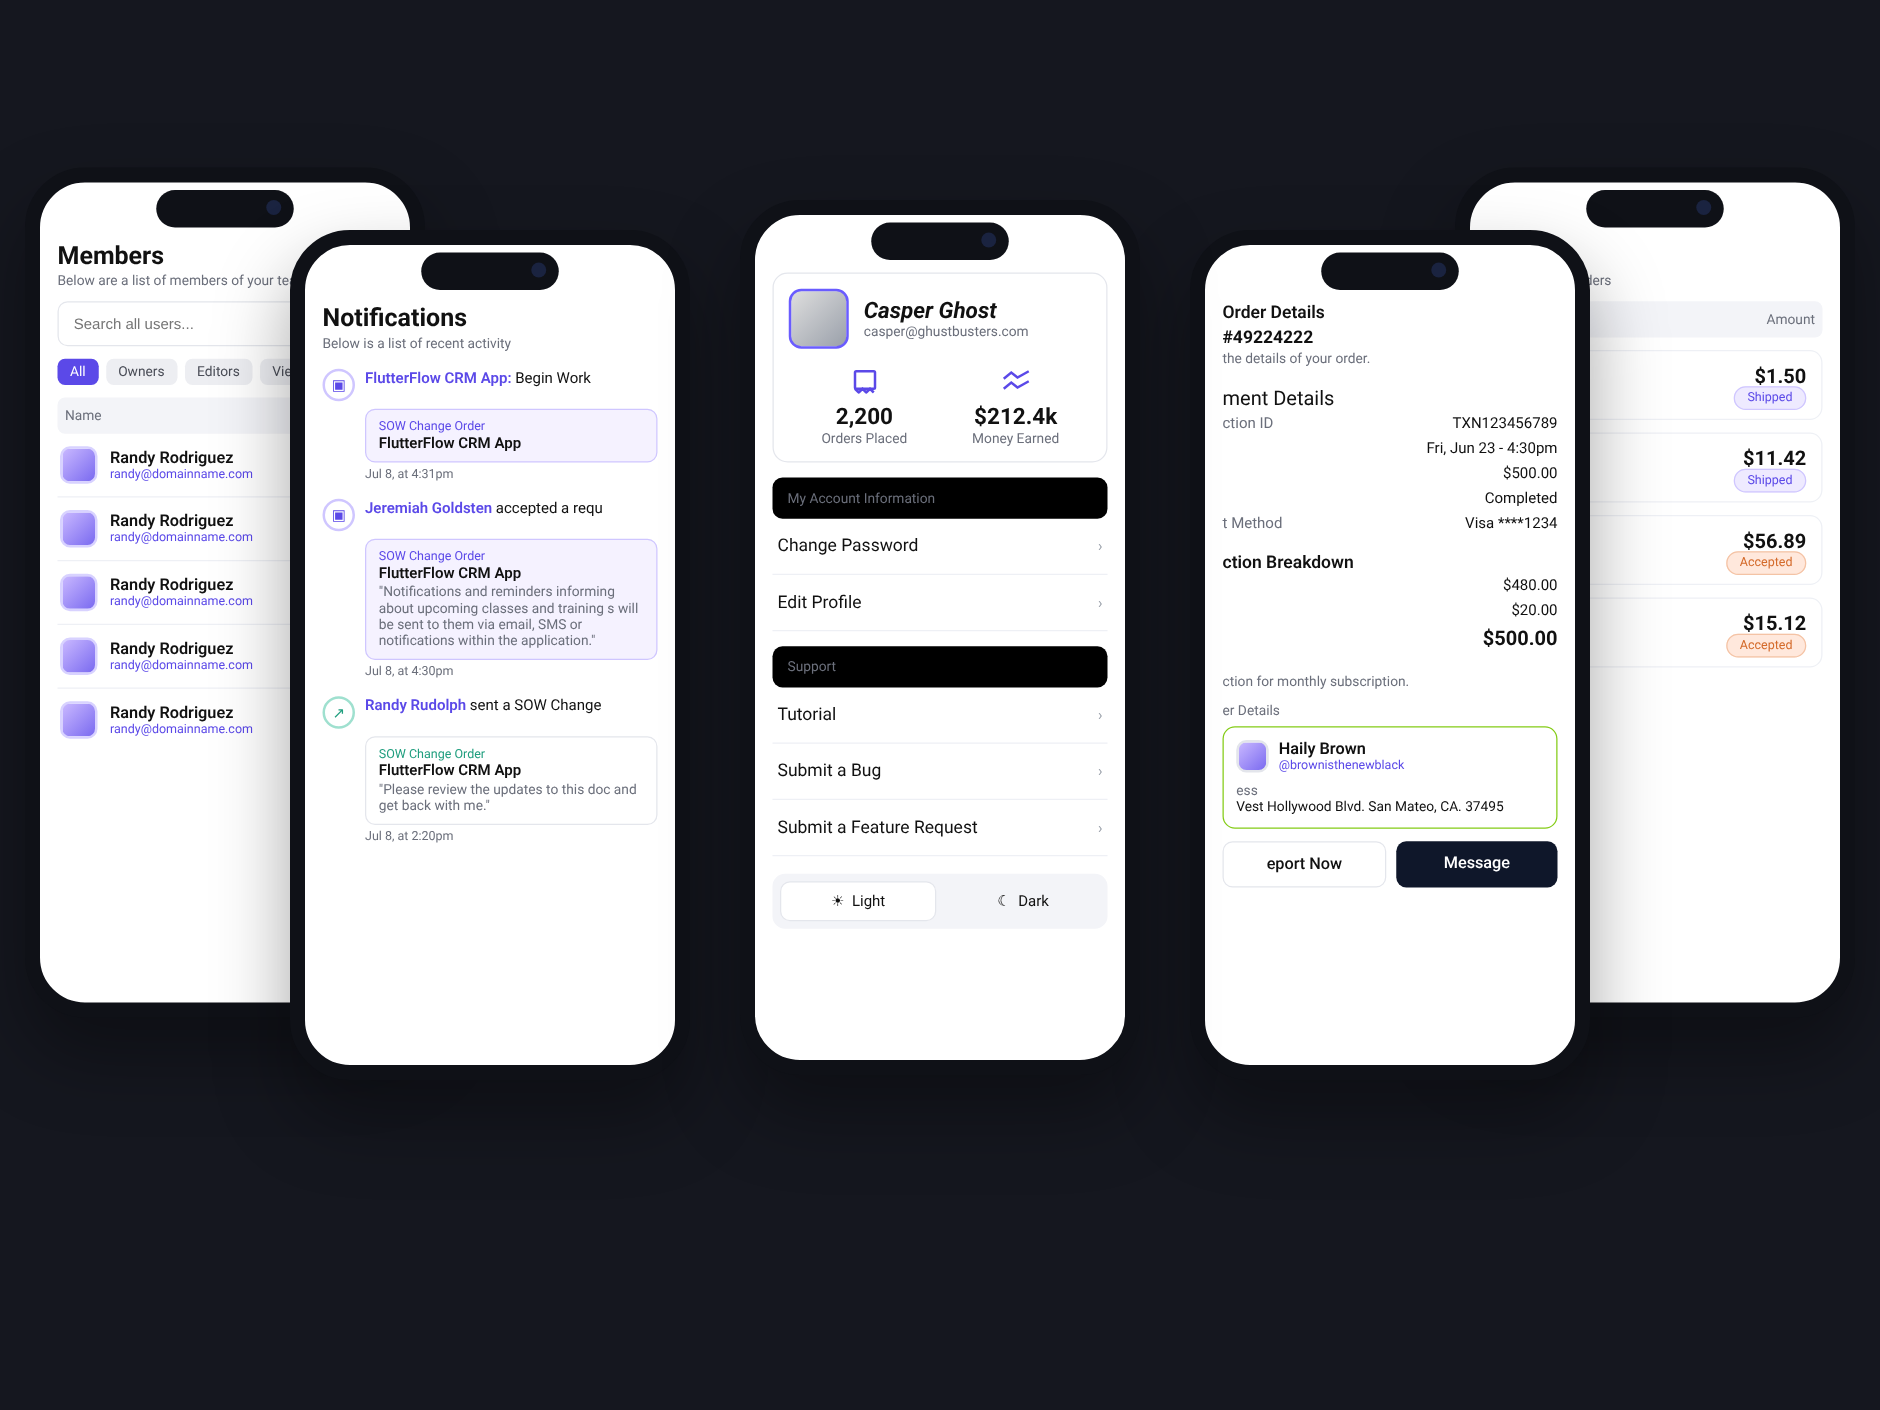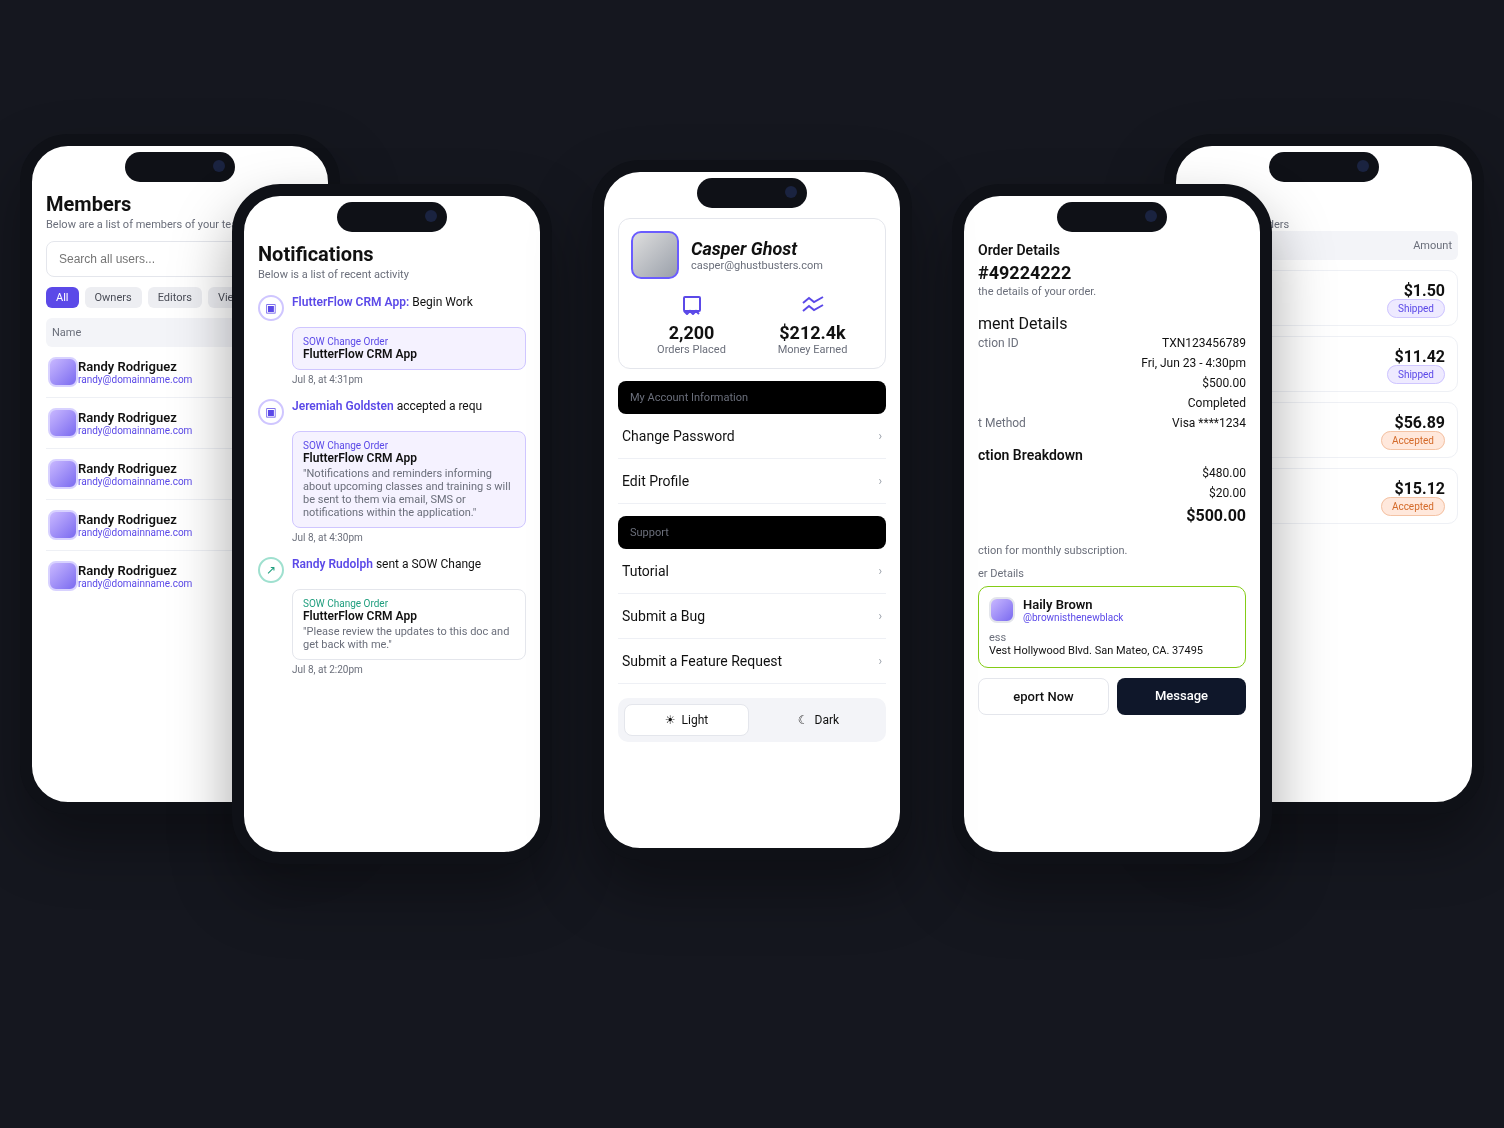--- a/index.html
+++ b/index.html
@@ -70,21 +70,21 @@
   }
   .chip.active { background: #5b49e8; color: #fff; }
 
   .field {
     width: 100%; padding: 10px 12px;
     border: 1px solid #e4e6ec; border-radius: 8px;
     font-size: 12px; background: #fff;
   }
 
   .row {
-    display: flex; align-items: center; gap: 0;
+    display: flex; align-items: center; gap: 10px;
     padding: 10px 2px;
     border-bottom: 1px solid #eef0f5;
   }
   .row:last-child { border-bottom: none; }
   .avatar {
     width: 30px; height: 30px; border-radius: 8px;
     background: linear-gradient(135deg,#c9b8ff,#7a6af0);
     border: 2px solid #d8d2ff;
     flex-shrink: 0;
   }
@@ -339,21 +339,21 @@
           <span>Dark</span>
         </div>
     </div>
   </div>
 </div>
 
 <div class="phone p4">
   <div class="notch"></div>
   <div class="screen">
     <div style="font-size:14px;font-weight:600">Order Details</div>
-    <div class="title" style="font-size:18px;margin-top:4px">#49224222</div>
+    <div class="title" style="font-size:14px;margin-top:4px">#49224222</div>
     <div class="sub">the details of your order.</div>
 
     <div style="font-size:16px;font-weight:400;margin-top:16px">ment Details</div>
     <div id="od-lines">
         <div class="od-line">
           <span style="color:#6b6f7b">ction ID</span>
           <span class="r">TXN123456789</span>
         </div>
         <div class="od-line">
           <span style="color:#6b6f7b"></span>
@@ -408,21 +408,21 @@
       <div class="btn-solid">Message</div>
     </div>
   </div>
 </div>
 
 <div class="phone p5">
   <div class="notch"></div>
   <div class="screen">
     <div class="title">Orders</div>
     <div class="sub">r most recent orders</div>
-    <div class="th" style="">
+    <div class="th" style="margin-top:10px">
       <span>er</span>
       <span>Amount</span>
     </div>
     <div id="orders-list">
         <div class="ocard">
      <div class="oid">29242424</div>
      <div class="oamt">
        <div class="n">$1.50</div>
        <span class="badge violet">Shipped</span>
      </div>

